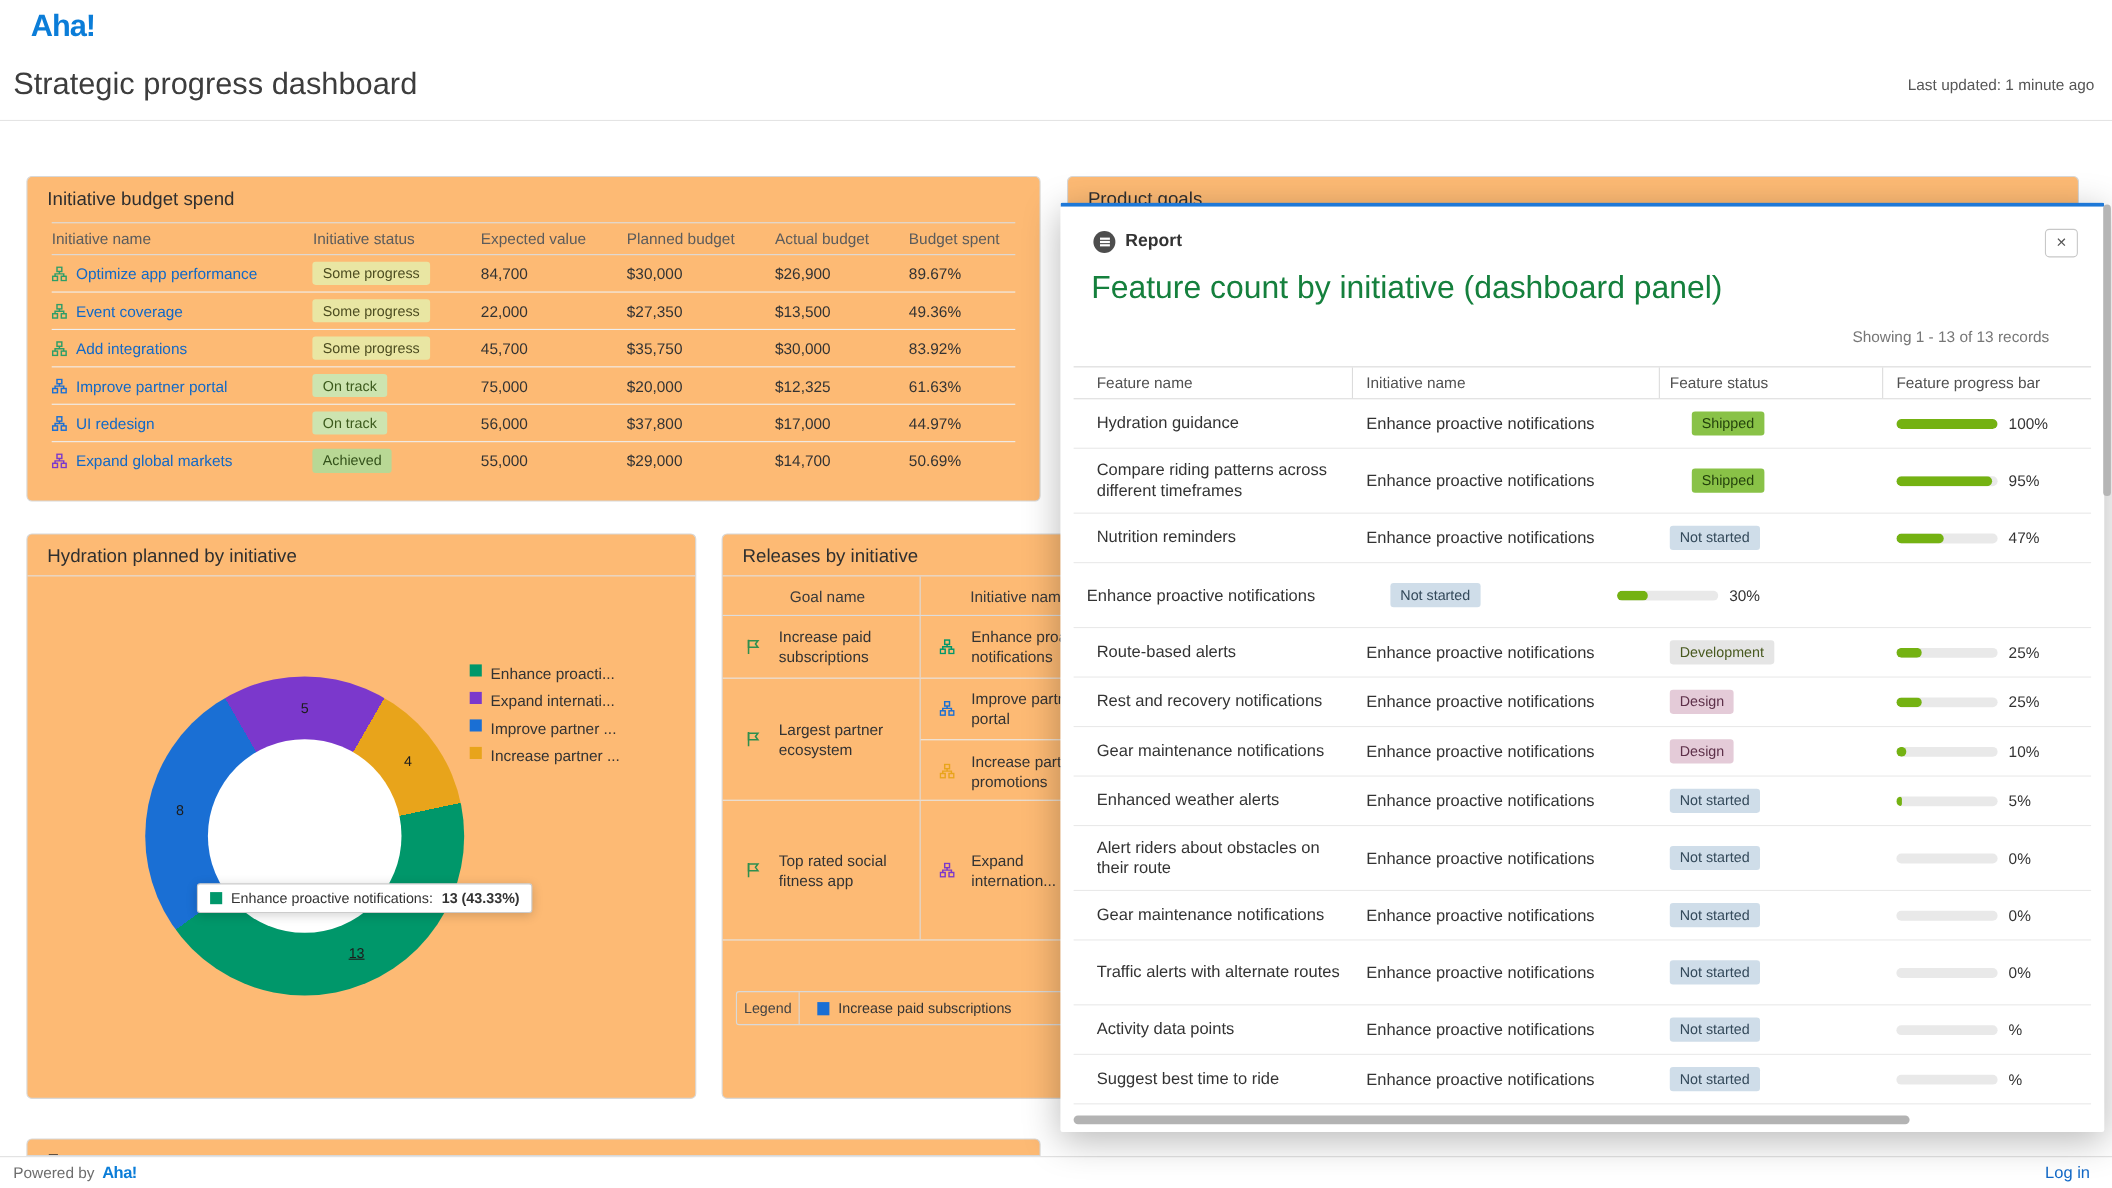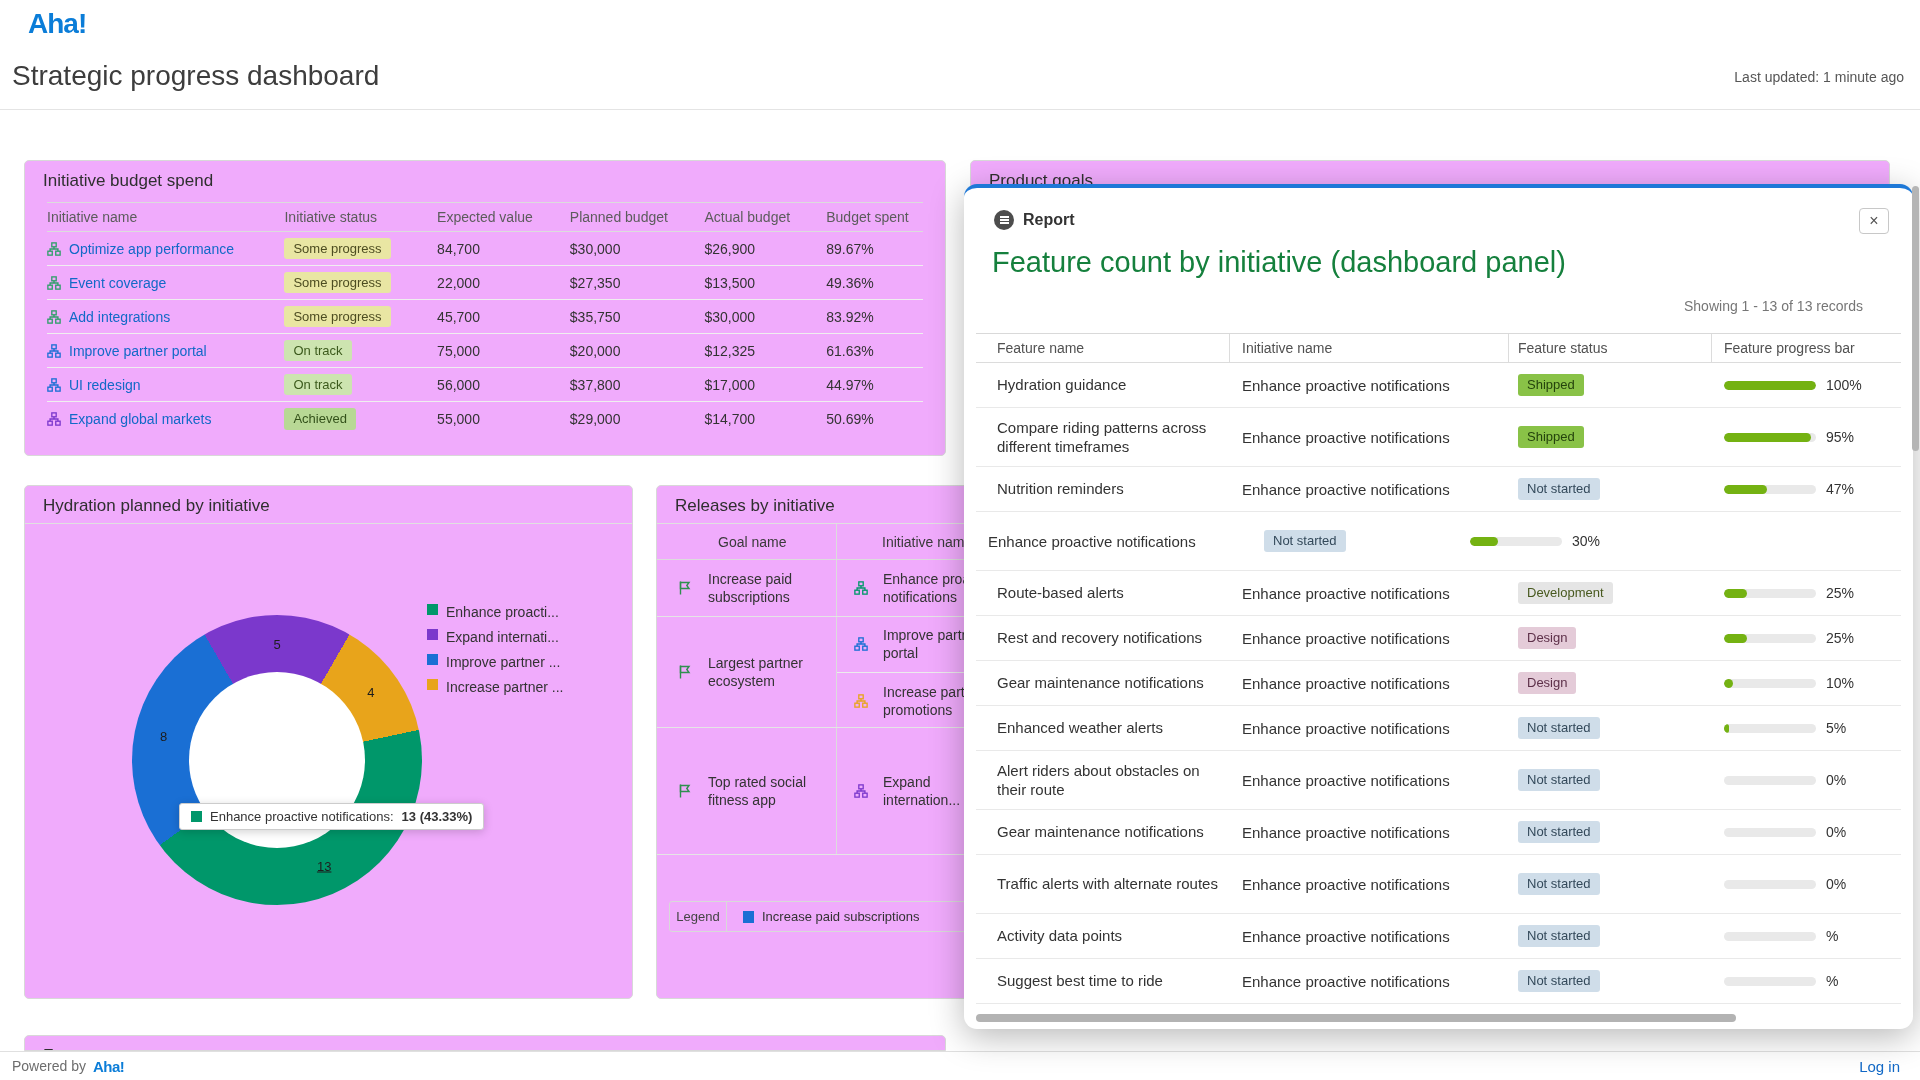--- a/index.html
+++ b/index.html
@@ -8,39 +8,39 @@
   .app { position:relative; width:1920px; height:1080px; overflow:hidden; background:#fff; }
 
   
   .topbar { position:absolute; left:0; top:0; width:1920px; height:49px; border-bottom:1px solid #e4e4e4; display:flex; align-items:center; padding-left:28px; background:#fff; }
   .logo { font-weight:800; font-size:28px; color:#0b7dd8; letter-spacing:-1px; }
   .titlebar { position:absolute; left:0; top:43px; width:1920px; height:67px; border-bottom:1px solid #e4e4e4; display:flex; align-items:center; background:#fff; }
   .page-title { font-size:28px; color:#3d3d3d; margin-left:12px; font-weight:400; }
   .last-updated { position:absolute; right:16px; top:26px; font-size:14px; color:#565656; }
 
   
-  .panel { position:absolute; background:#f0abfc; border:1px solid #d8d8d8; border-radius:5px; }
+  .panel { position:absolute; background:#fdba74; border:1px solid #d8d8d8; border-radius:5px; }
   .panel-title { padding:10px 18px 7px 18px; font-size:17px; color:#2f2f2f; }
   .panel-head-border { border-bottom:1px solid #e0e0e0; }
 
   
   #budget-panel { left:24px; top:160px; width:922px; height:296px; }
   .b-table { margin:4px 22px 0 22px; }
   .b-hrow { display:flex; height:30px; align-items:center; border-top:1px solid #dcdcdc; border-bottom:1px solid #dcdcdc; color:#5c5c5c; font-size:14px; }
   .b-row { display:flex; height:34px; align-items:center; border-bottom:1px solid #efefef; font-size:14px; }
   .b-row:last-child { border-bottom:none; }
   .c-name{width:238px; display:flex; align-items:center; gap:8px;}
   .c-status{width:153px;} .c-exp{width:133px;} .c-plan{width:135px;} .c-act{width:122px;} .c-spent{width:97px;}
   .link { color:#1269c7; text-decoration:none; cursor:pointer; }
 
   .badge { display:inline-block; font-size:13px; padding:2px 9px; border-radius:3px; line-height:1.35; white-space:nowrap; }
   .some-progress { background:#e9e6a3; color:#4d4d21; }
   .on-track { background:#cde4b0; color:#3c5a1c; }
   .achieved { background:#b8d895; color:#33511a; }
-  .shipped { background:#89c247; color:#24430c; }
+  .shipped { background:#89c247; color:#24430c;margin-left:20px; }
   .not-started { background:#cfdde9; color:#33495a; }
   .development { background:#e5e5e5; color:#48591f; }
   .design { background:#e4cbd8; color:#5d3049; }
 
   
   #goals-panel { left:970px; top:160px; width:920px; height:330px; }
 
   
   #features-panel { left:24px; top:485px; width:609px; height:514px; }
   .donut-wrap { position:absolute; left:107px; top:129px; width:290px; height:290px; }
@@ -67,21 +67,21 @@
   .r-init span { width:120px; line-height:1.3; }
   .r-legend { position:absolute; left:12px; top:415px; width:666px; height:31px; border:1px solid #d9d9d9; border-radius:3px; display:flex; align-items:center; }
   .r-legend-label { width:57px; height:100%; border-right:1px solid #d9d9d9; display:flex; align-items:center; justify-content:center; font-size:13px; color:#444; }
   .r-legend-item { display:flex; align-items:center; gap:8px; font-size:13px; margin-left:16px; }
   .r-legend-item .swatch { width:12px; height:12px; }
 
   
   #bottom-panel { left:24px; top:1035px; width:922px; height:16px; overflow:hidden; border-radius:5px 5px 0 0; }
 
   
-  .modal { position:absolute; left:964px; top:184px; width:949px; height:845px; background:#fff; border-top:4px solid #1e78d7; border-radius:13px; box-shadow:0 8px 34px rgba(0,0,0,.28); z-index:10; }
+  .modal { position:absolute; left:964px; top:184px; width:949px; height:845px; background:#fff; border-top:4px solid #1e78d7; border-radius:2px; box-shadow:0 8px 34px rgba(0,0,0,.28); z-index:10; }
   .m-kicker { position:absolute; left:30px; top:22px; display:flex; align-items:center; gap:9px; font-size:16px; font-weight:700; color:#333; }
   .report-icon { width:20px; height:20px; border-radius:50%; background:#4d4d4d; display:inline-flex; align-items:center; justify-content:center; }
   .report-icon i { display:block; width:9px; height:1.6px; background:#fff; box-shadow:0 3px 0 #fff, 0 -3px 0 #fff; }
   .m-close { position:absolute; right:24px; top:20px; width:30px; height:26px; border:1px solid #c8c8c8; border-radius:4px; background:#fff; display:flex; align-items:center; justify-content:center; font-size:16px; color:#555; cursor:pointer; }
   .m-title { position:absolute; left:28px; top:58px; font-size:29px; font-weight:400; color:#15803d; }
   .m-showing { position:absolute; right:50px; top:110px; font-size:14px; color:#767676; }
   .m-table { position:absolute; left:12px; right:12px; top:145px; }
   .m-hrow { display:flex; height:30px; align-items:center; border-top:1px solid #d9d9d9; border-bottom:1px solid #dcdcdc; color:#515151; font-size:14px; }
   .m-hrow .mc { height:100%; display:flex; align-items:center; }
   .m-hrow .mc1,.m-hrow .mc2,.m-hrow .mc3 { border-right:1px solid #dcdcdc; }

